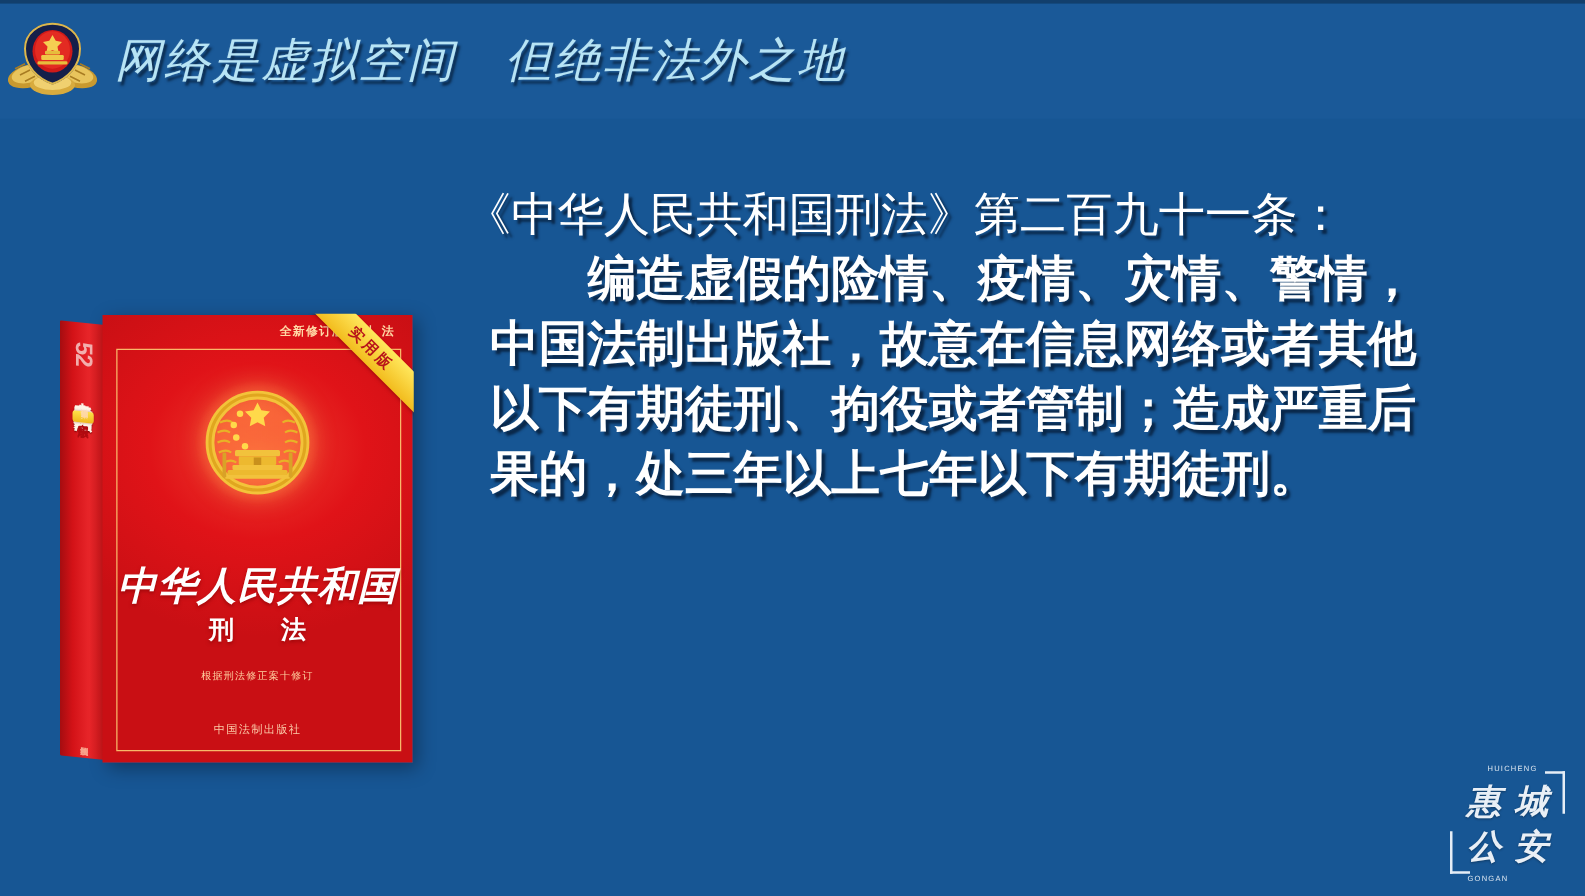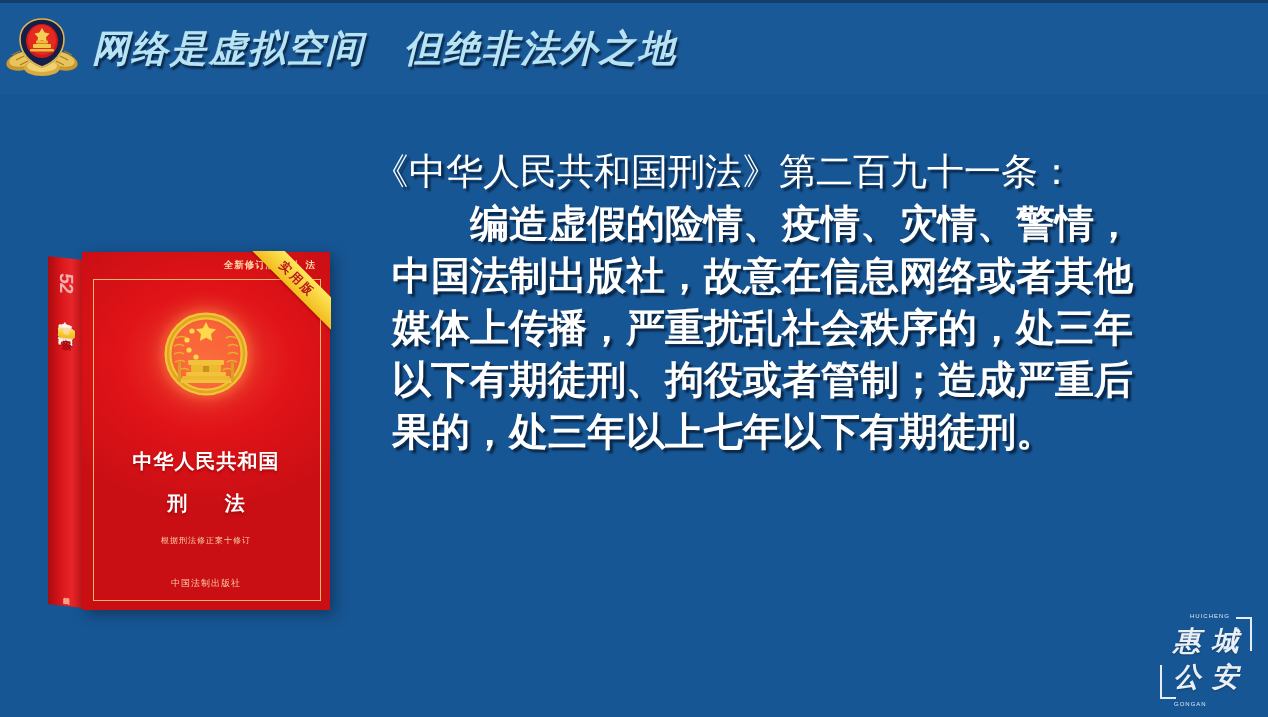--- a/index.html
+++ b/index.html
@@ -21,21 +21,21 @@
     position:absolute; left:0; top:3px; width:1268px; height:92px;
     display:flex; align-items:center;
     background:#1a5998;
   }
   .badge{
     position:relative; width:72px; height:72px; margin-left:6px; flex:0 0 auto;
   }
   .header-title{
     margin-left:14px;
     font-size:37px;
-    font-weight:bold;
+    font-weight:normal;
     font-style:italic;
     color:#b7e4f5;
     letter-spacing:2px;
     white-space:pre;
     text-shadow: 2px 3px 2px rgba(5,25,50,.75), 0 0 1px rgba(255,255,255,.3);
   }
 
   
   .book{
     position:absolute; left:48px; top:252px;
@@ -110,23 +110,24 @@
     transform:rotate(45deg); padding:3px 0;
     box-shadow:0 1px 3px rgba(100,0,0,.45);
   }
   .emblem-wrap{
     position:absolute; left:50%; top:52px; transform:translateX(-50%);
     width:104px; height:104px;
     filter:drop-shadow(0 0 9px rgba(255,190,90,.55));
   }
   .face-title1{
     position:absolute; left:0; right:0; top:196px; text-align:center;
-    font-size:20px; font-weight:bold; color:#ffffff;
+    font-size:31px; font-weight:bold; color:#ffffff;
     letter-spacing:1px;
     text-shadow:0 2px 3px rgba(120,0,0,.55);
+    font-style:italic;
   }
   .face-title2{
     position:absolute; left:0; right:0; top:238px; text-align:center;
     font-size:20px; font-weight:bold; color:#ffffff;
     letter-spacing:16px; text-indent:16px;
     text-shadow:0 2px 3px rgba(120,0,0,.55);
   }
   .face-sub{
     position:absolute; left:0; right:0; top:283px; text-align:center;
     font-size:8px; color:#ffd2a2; letter-spacing:1px;
@@ -289,21 +290,20 @@
     <div class="face-sub">根据刑法修正案十修订</div>
     <div class="face-pub">中国法制出版社</div>
   </div>
 </div>
 
 <div class="law-block">
   <div class="law-heading">《中华人民共和国刑法》第二百九十一条：</div>
   <div class="law-body">
     <span class="ln">　　编造虚假的险情、疫情、灾情、警情，</span>
     <span class="ln">中国法制出版社，故意在信息网络或者其他</span>
-    <span class="ln">媒体上传播，严重扰乱社会秩序的，处三年</span>
     <span class="ln">以下有期徒刑、拘役或者管制；造成严重后</span>
     <span class="ln">果的，处三年以上七年以下有期徒刑。</span>
   </div>
 </div>
 
 <div class="watermark">
   <div class="wm-br-tr"></div>
   <div class="wm-br-bl"></div>
   <div class="wm-py-top">HUICHENG</div>
   <div class="wm-grid">

